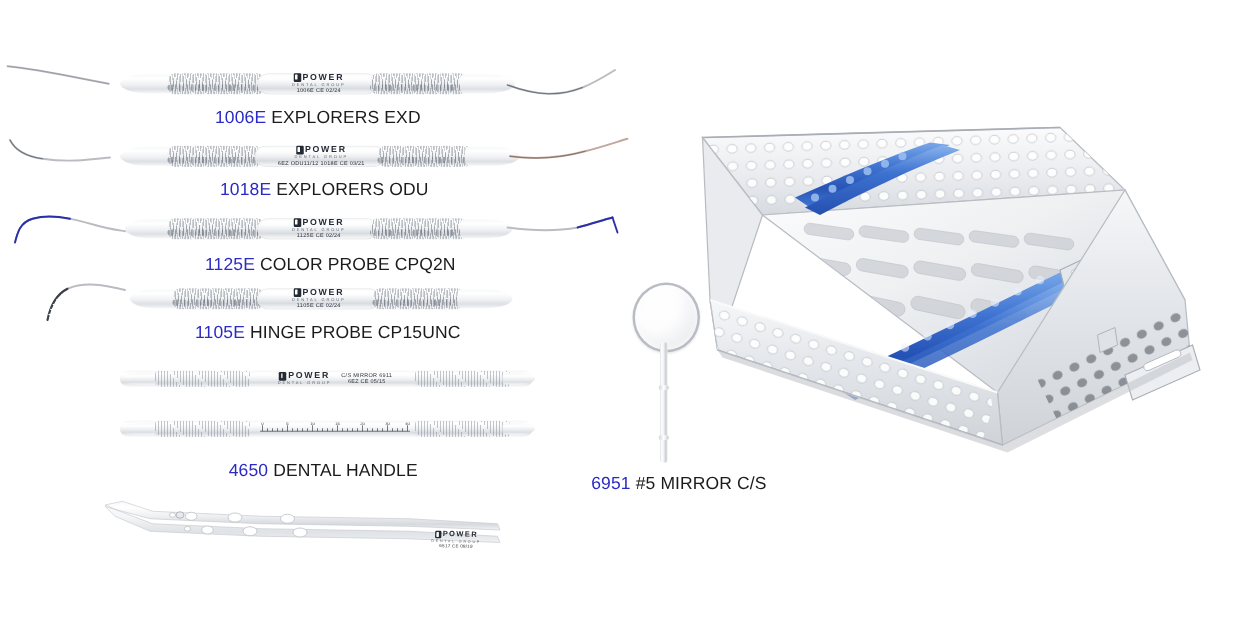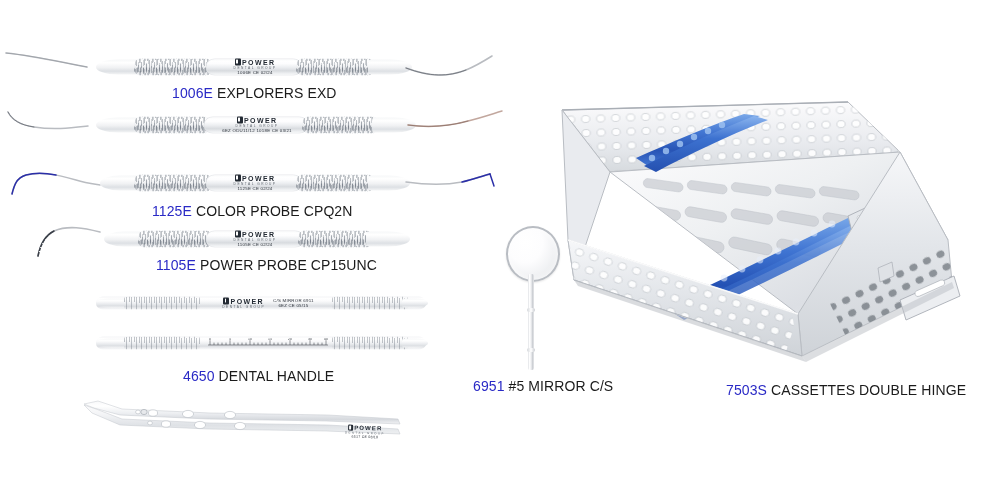--- a/index.html
+++ b/index.html
@@ -203,20 +203,23 @@
           <span>POWER</span>
         </div>
         <div class="subbrand">DENTAL GROUP</div>
         <div class="code-print">
           <span>6EZ ODU11/12  1018E</span>
           <span class="ce">CE 03/21</span>
         </div>
       </div>
     </div>
   </div>
+  <div class="caption" style="left:176px;top:143px;">
+    <span class="code">1018E</span><span>EXPLORERS ODU</span>
+  </div>
 
   <div class="item instr" style="left:0px;top:166px;width:500px;height:34px;">
     <div class="shaft-wrap">
       <svg class="tip" style="left:0px;width:116px;height:34px;" viewBox="0 0 116 34">
         <path d="M12 28 C14 20 16 12 26 9 C42 5 58 9 76 14 C86 17 94 18 100 19" fill="none" stroke="#b9bcc1" stroke-width="1.5" stroke-linecap="round"></path>
         <path d="M12 28 C14 20 16 12 26 9 C36 6 46 7 56 9" fill="none" stroke="#2b2fa8" stroke-width="1.5" stroke-linecap="round"></path>
       </svg>
       <div class="cone left" style="left:100px;width:40px;"></div>
       <div class="knurl" style="left:134px;width:78px;"></div>
       <div class="body-main" style="left:206px;width:96px;"></div>
@@ -233,21 +236,21 @@
           <span>POWER</span>
         </div>
         <div class="subbrand">DENTAL GROUP</div>
         <div class="code-print">
           <span>1125E</span>
           <span class="ce">CE 02/24</span>
         </div>
       </div>
     </div>
   </div>
-  <div class="caption" style="left:152px;top:203px;">
+  <div class="caption" style="left:164px;top:203px;">
     <span class="code">1125E</span><span>COLOR PROBE CPQ2N</span>
   </div>
 
   <div class="item instr" style="left:0px;top:222px;width:420px;height:34px;">
     <div class="shaft-wrap">
       <svg class="tip" style="left:0px;width:124px;height:40px;top:46%;" viewBox="0 0 124 40">
         <path d="M38 38 C40 28 44 18 54 13 C68 7 84 10 100 14" fill="none" stroke="#b9bcc1" stroke-width="1.6" stroke-linecap="round"></path>
         <path d="M38 38 C40 28 44 18 54 13" fill="none" stroke="#3a3f48" stroke-width="1.6" stroke-linecap="round"></path>
         <g stroke="#ffffff" stroke-width="1" stroke-linecap="round">
           <path d="M39.2 33.5 L41.6 34.2"></path>
@@ -269,21 +272,21 @@
         </div>
         <div class="subbrand">DENTAL GROUP</div>
         <div class="code-print">
           <span>1105E</span>
           <span class="ce">CE 02/24</span>
         </div>
       </div>
     </div>
   </div>
   <div class="caption" style="left:156px;top:257px;">
-    <span class="code">1105E</span><span>POWER PROBE CP15UNC</span>
+    <span class="code">1105E</span><span>HINGE PROBE CP15UNC</span>
   </div>
 
   <div class="item handle" style="left:96px;top:292px;width:330px;height:22px;">
     <div class="hbody"></div>
     <div class="htaper l" style="left:0px;width:30px;"></div>
     <div class="hknurl" style="left:28px;width:76px;"></div>
     <div class="hknurl" style="left:236px;width:76px;"></div>
     <div class="htaper r" style="left:306px;width:26px;"></div>
     <div class="print" style="left:116px;width:112px;">
       <div style="display:flex;align-items:center;gap:8px;">
@@ -550,17 +553,14 @@
       <path d="M26 180 L254 256" fill="none" stroke="#aeb3ba" stroke-width="1.2"></path>
 
       <path d="M352 200 L406 176 L412 196 L358 220 Z" fill="#eceef1" stroke="#a9aeb5" stroke-width=".9"></path>
       <rect x="366" y="192" width="32" height="6" rx="3" fill="#ffffff" stroke="#a9aeb5" stroke-width=".6" transform="rotate(-24 366 192)"></rect>
       <path d="M330 168 L344 162 L346 176 L332 182 Z" fill="#dfe2e6" stroke="#a9aeb5" stroke-width=".7"></path>
 
       <path d="M26 180 L254 256 L258 262 L30 186 Z" fill="#c6cace" opacity=".65"></path>
       <path d="M254 256 L404 182 L406 188 L258 262 Z" fill="#bfc3c8" opacity=".55"></path>
     </svg>
   </div>
-  <div class="caption" style="left:726px;top:382px;">
-    <span class="code">7503S</span><span>CASSETTES DOUBLE HINGE</span>
-  </div>
 
 </div>
 
 </body></html>

